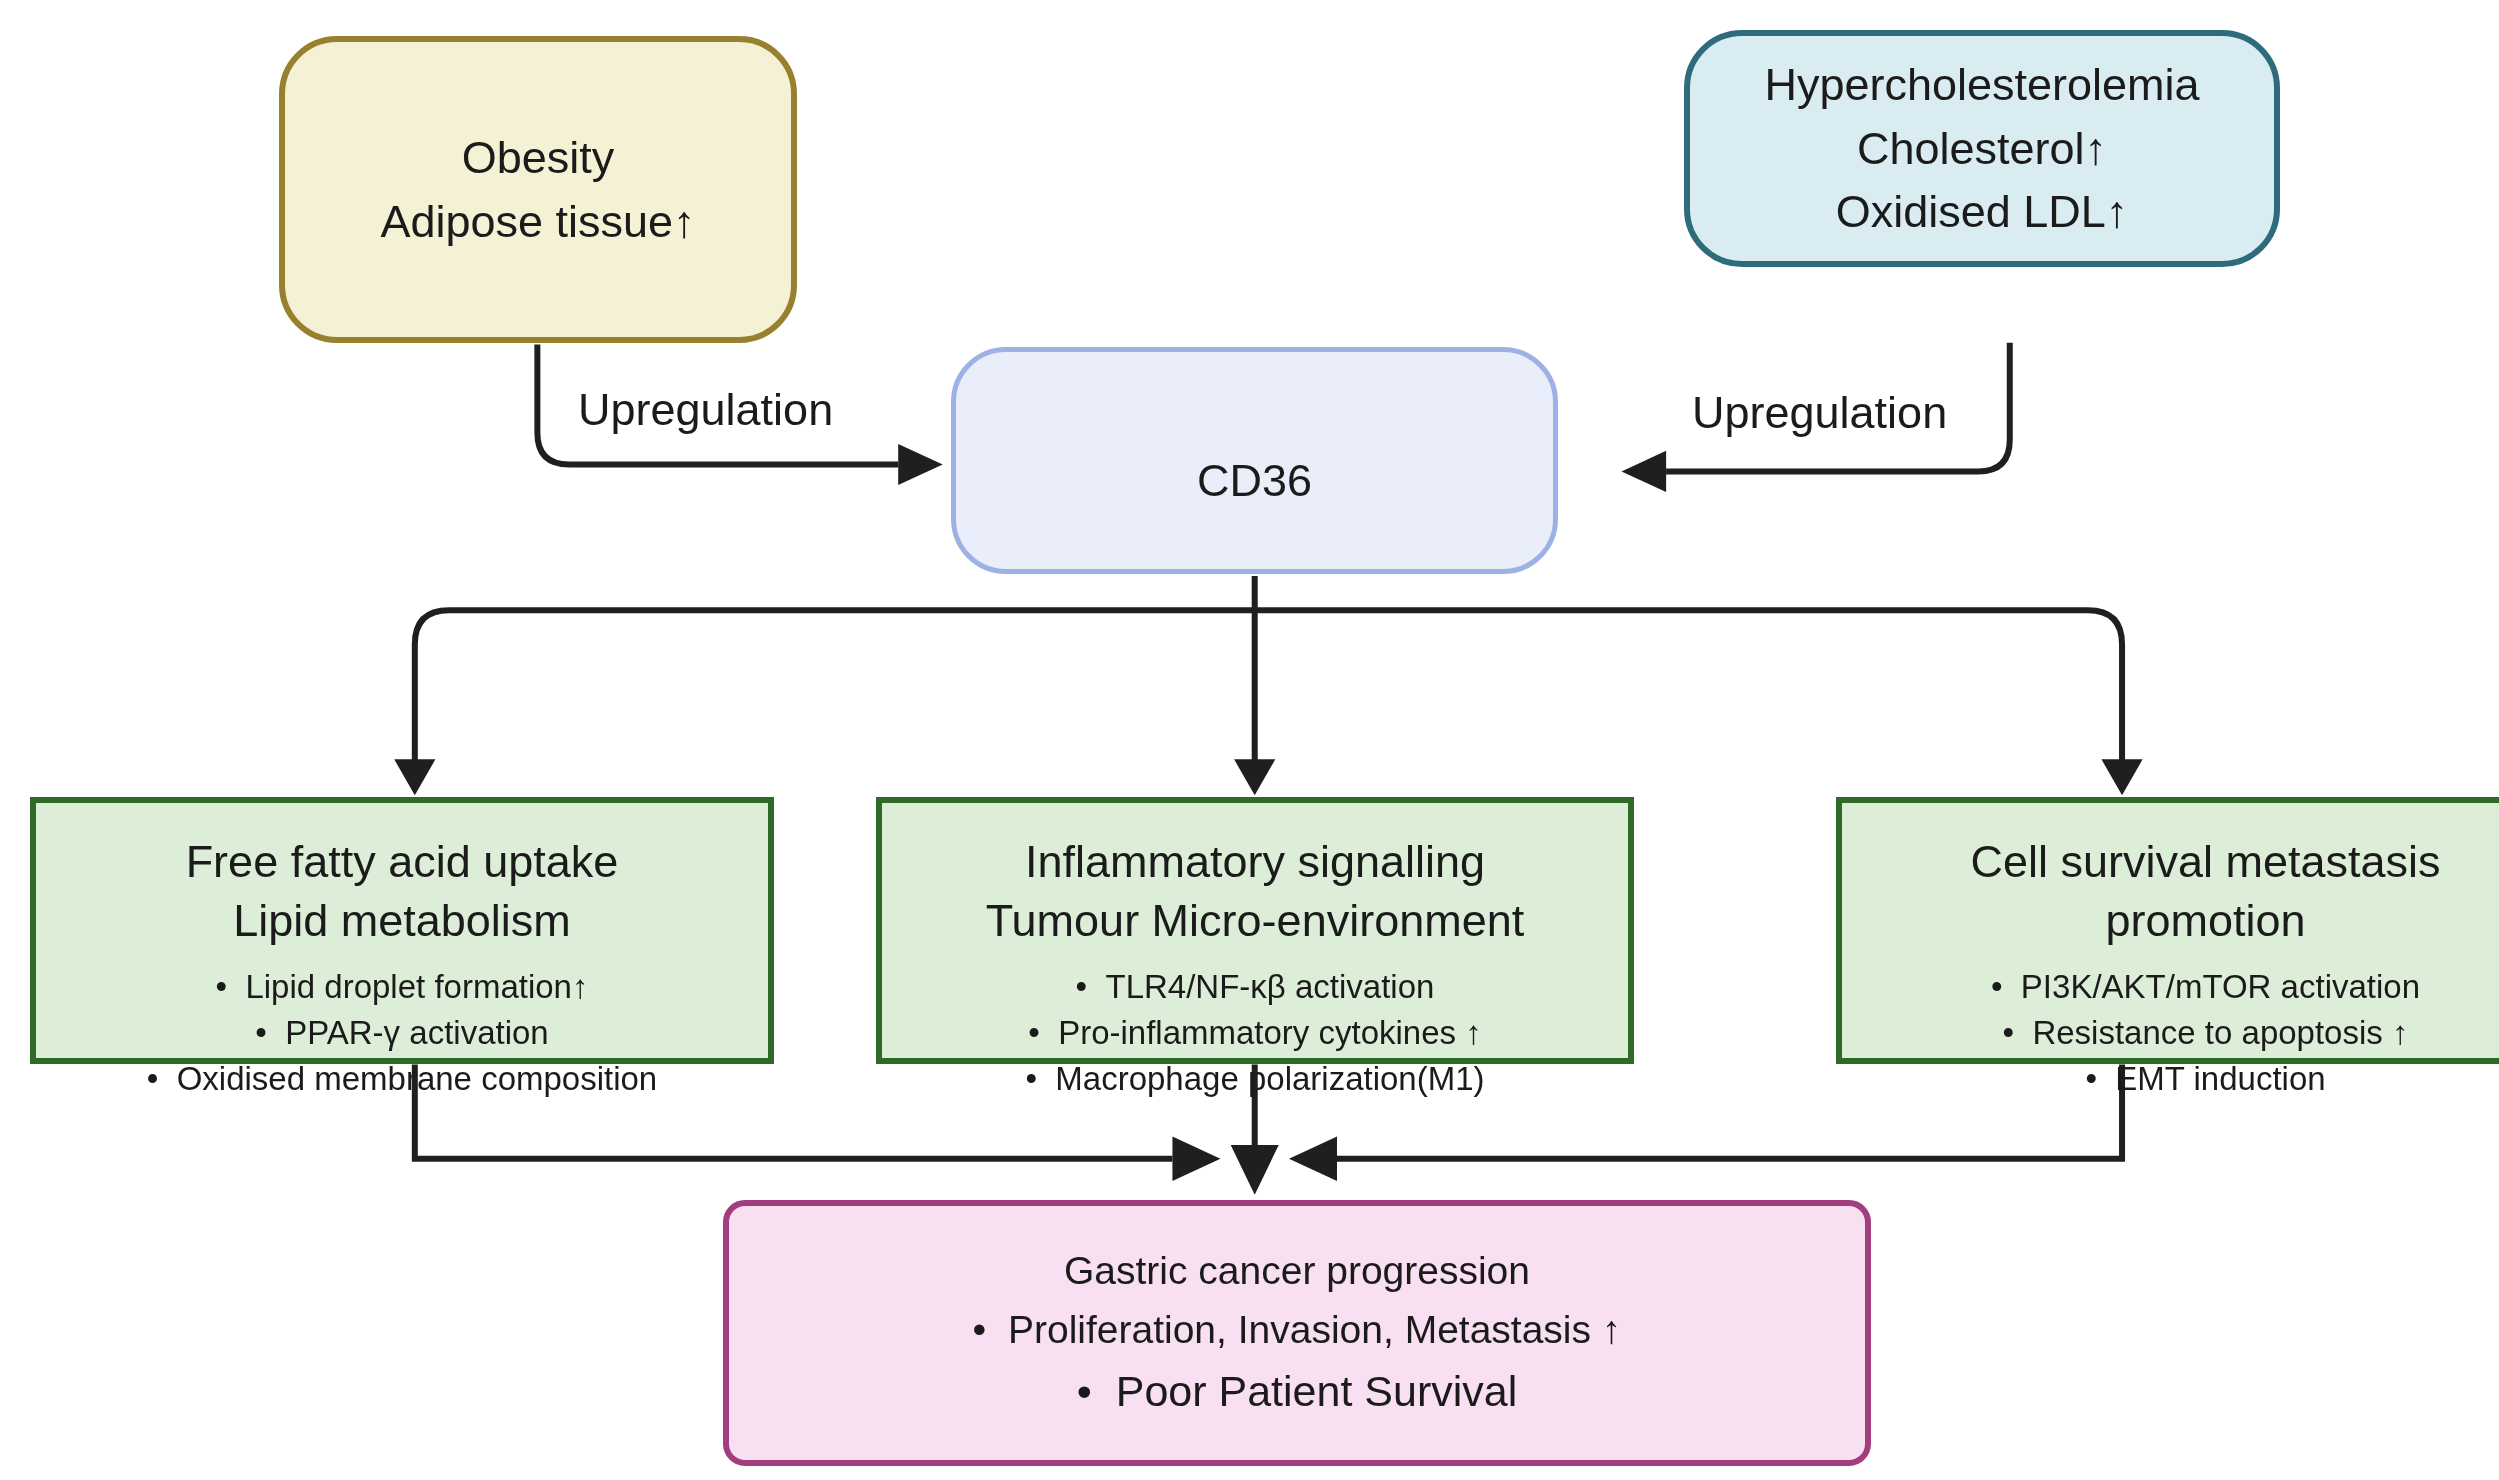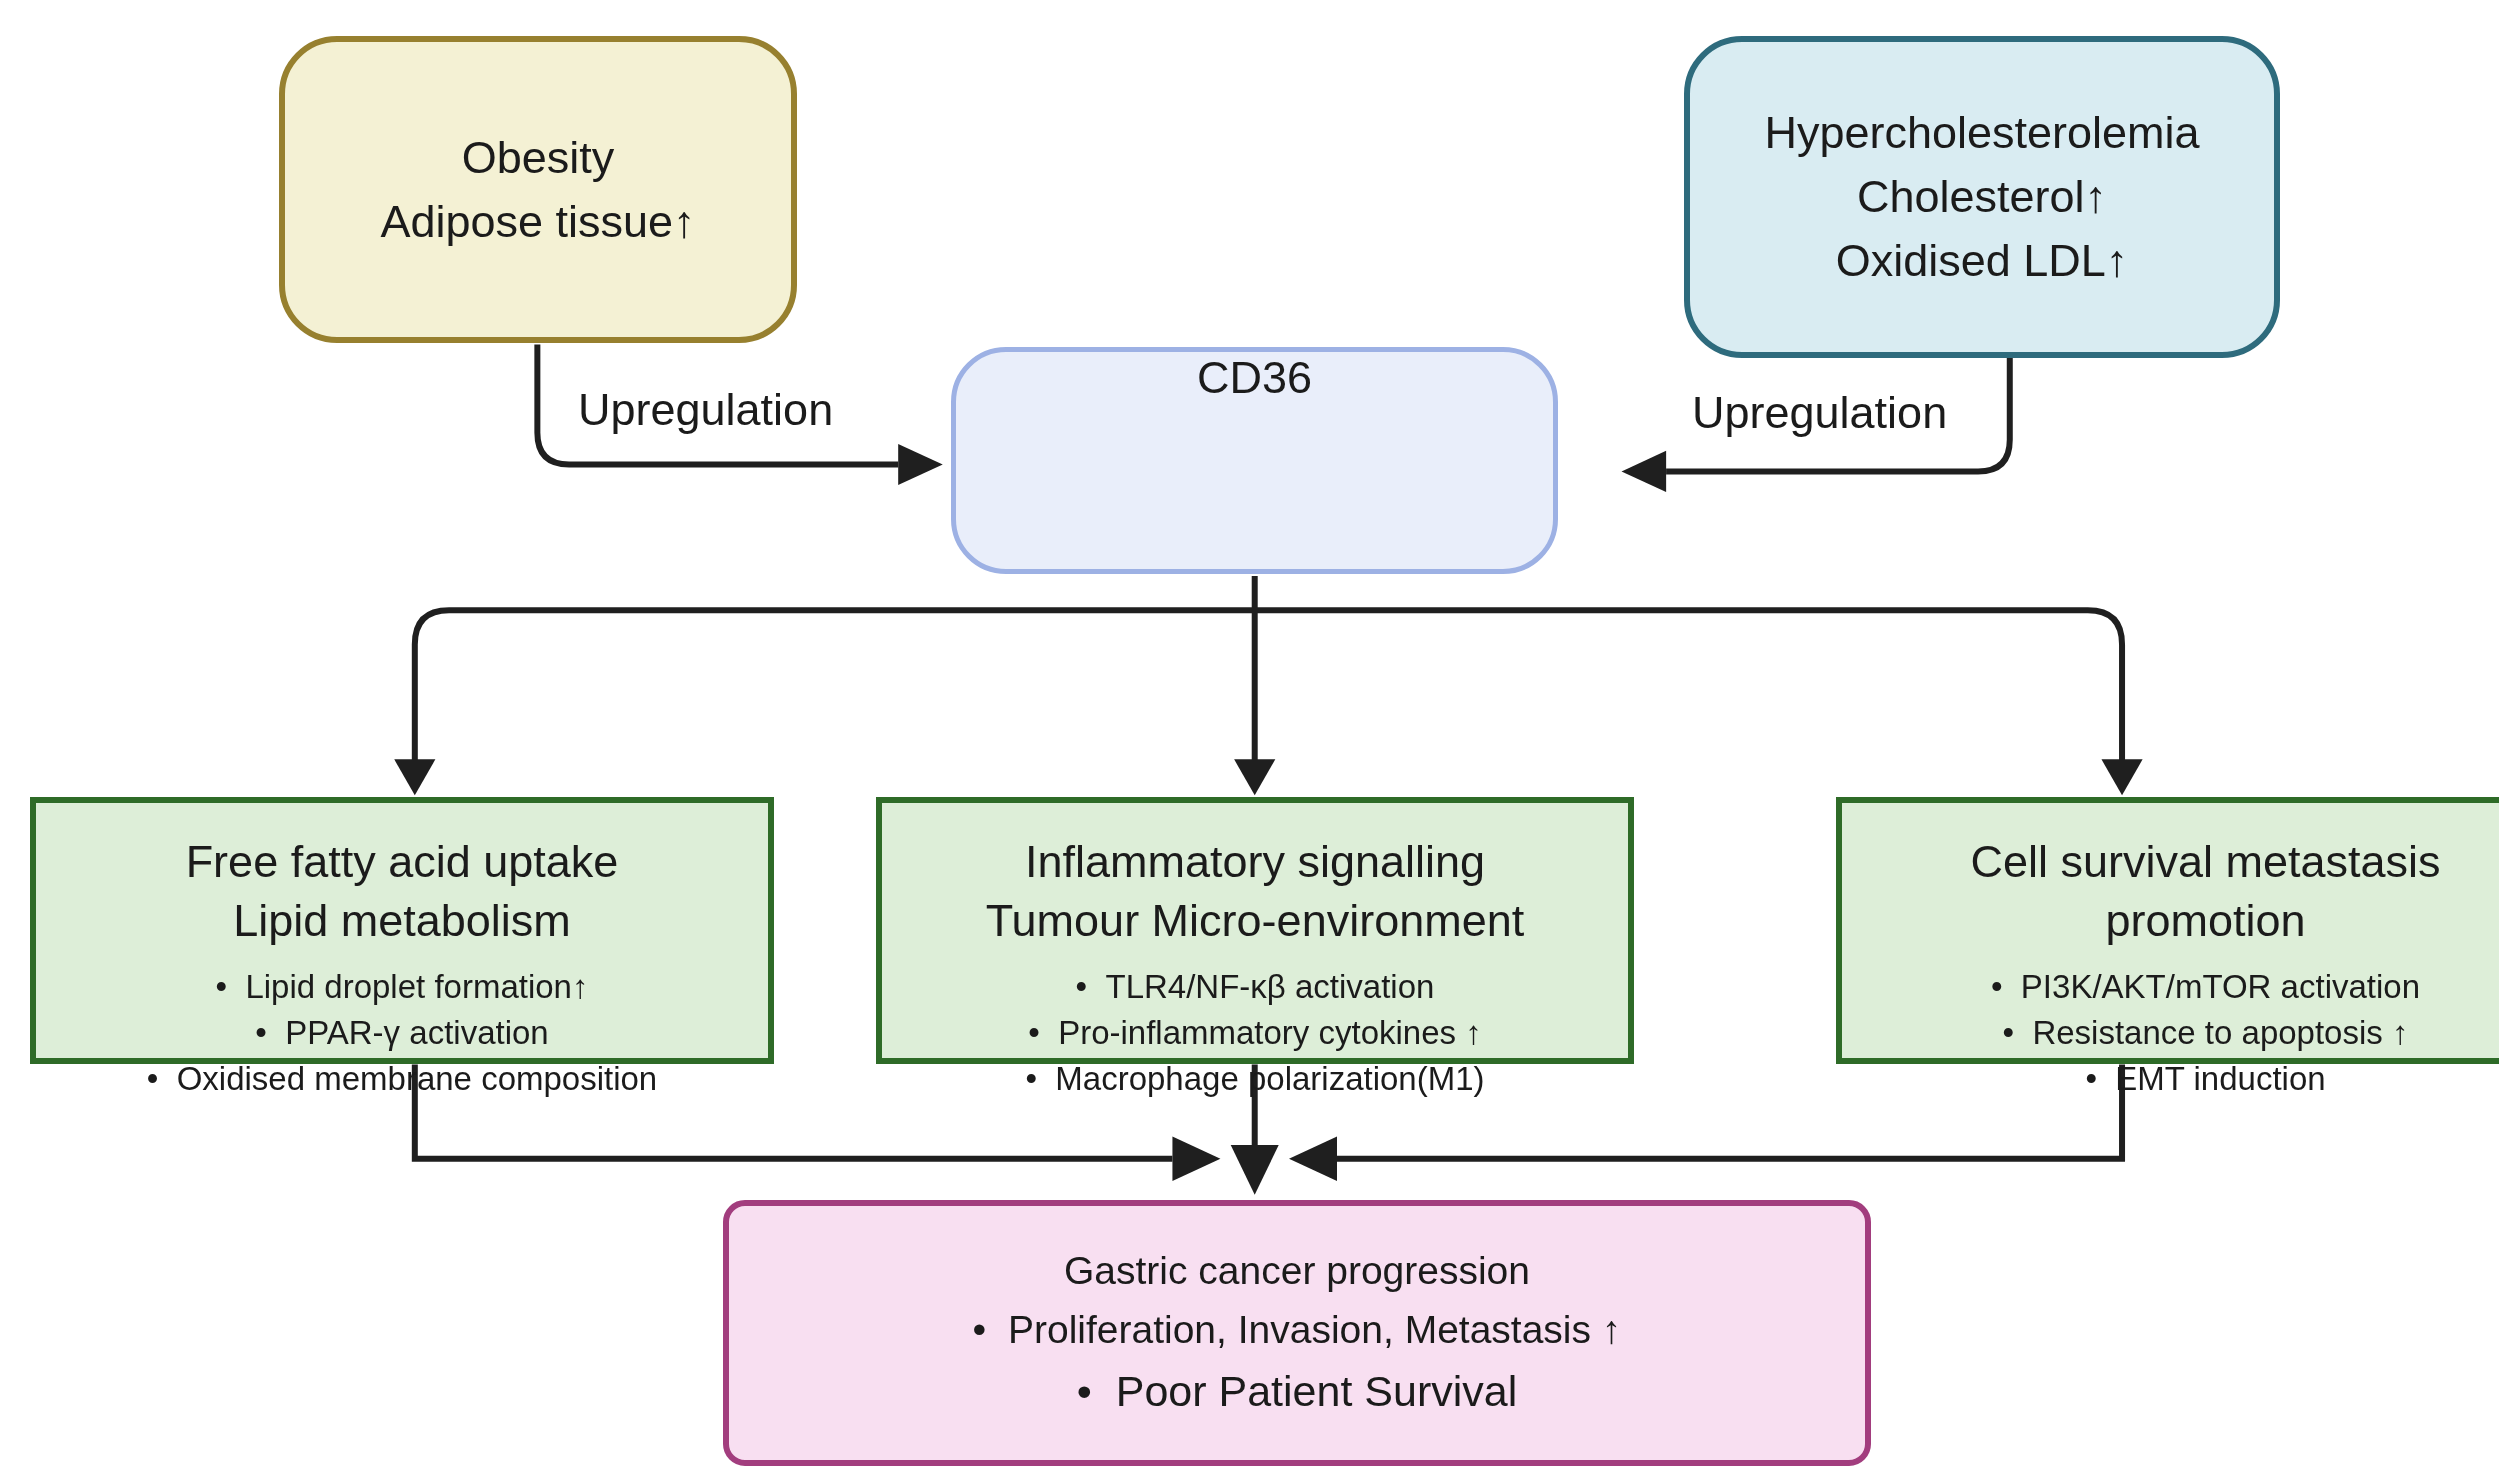--- a/index.html
+++ b/index.html
@@ -10,26 +10,26 @@
     font-family:"Liberation Sans","DejaVu Sans",sans-serif;
     color:#1b1b1b;
     overflow:hidden;
   }
   .box{position:absolute;box-sizing:border-box;display:flex;flex-direction:column;
        align-items:center;text-align:center;}
   
   .factor{border-radius:58px;justify-content:center;line-height:1.42;font-size:45px;}
   #obesity-box{left:279px;top:36px;width:518px;height:307px;
     background:#f4f1d4;border:6px solid #97802f;}
-  #hyperchol-box{left:1684px;top:36px;width:596px;height:322px;
+  #hyperchol-box{left:1684px;top:30px;width:596px;height:237px;
     background:#d9ecf2;border:6px solid #2e6b7d;}
   .factor .ttl{font-weight:normal;}
   
   #cd36-box{left:951px;top:347px;width:607px;height:227px;border-radius:55px;
-    background:#e9eefa;border:5.1px solid #9db1e4;justify-content:flex-start;
+    background:#e9eefa;border:5.1px solid #9db1e4;justify-content:flex-end;
     padding-bottom:62px;font-size:45px;}
   
   .edge-label{position:absolute;font-size:45px;white-space:nowrap;}
   #upregulation-left{left:578px;top:384px;}
   #upregulation-right{left:1692px;top:387px;}
   
   .pathway{background:#ddeed8;border:6.9px solid #2e6b28;top:797px;height:267px;
     justify-content:flex-start;padding-top:29px;}
   #pathway-box-0{left:30px;width:744px;}
   #pathway-box-1{left:876px;width:758px;}

